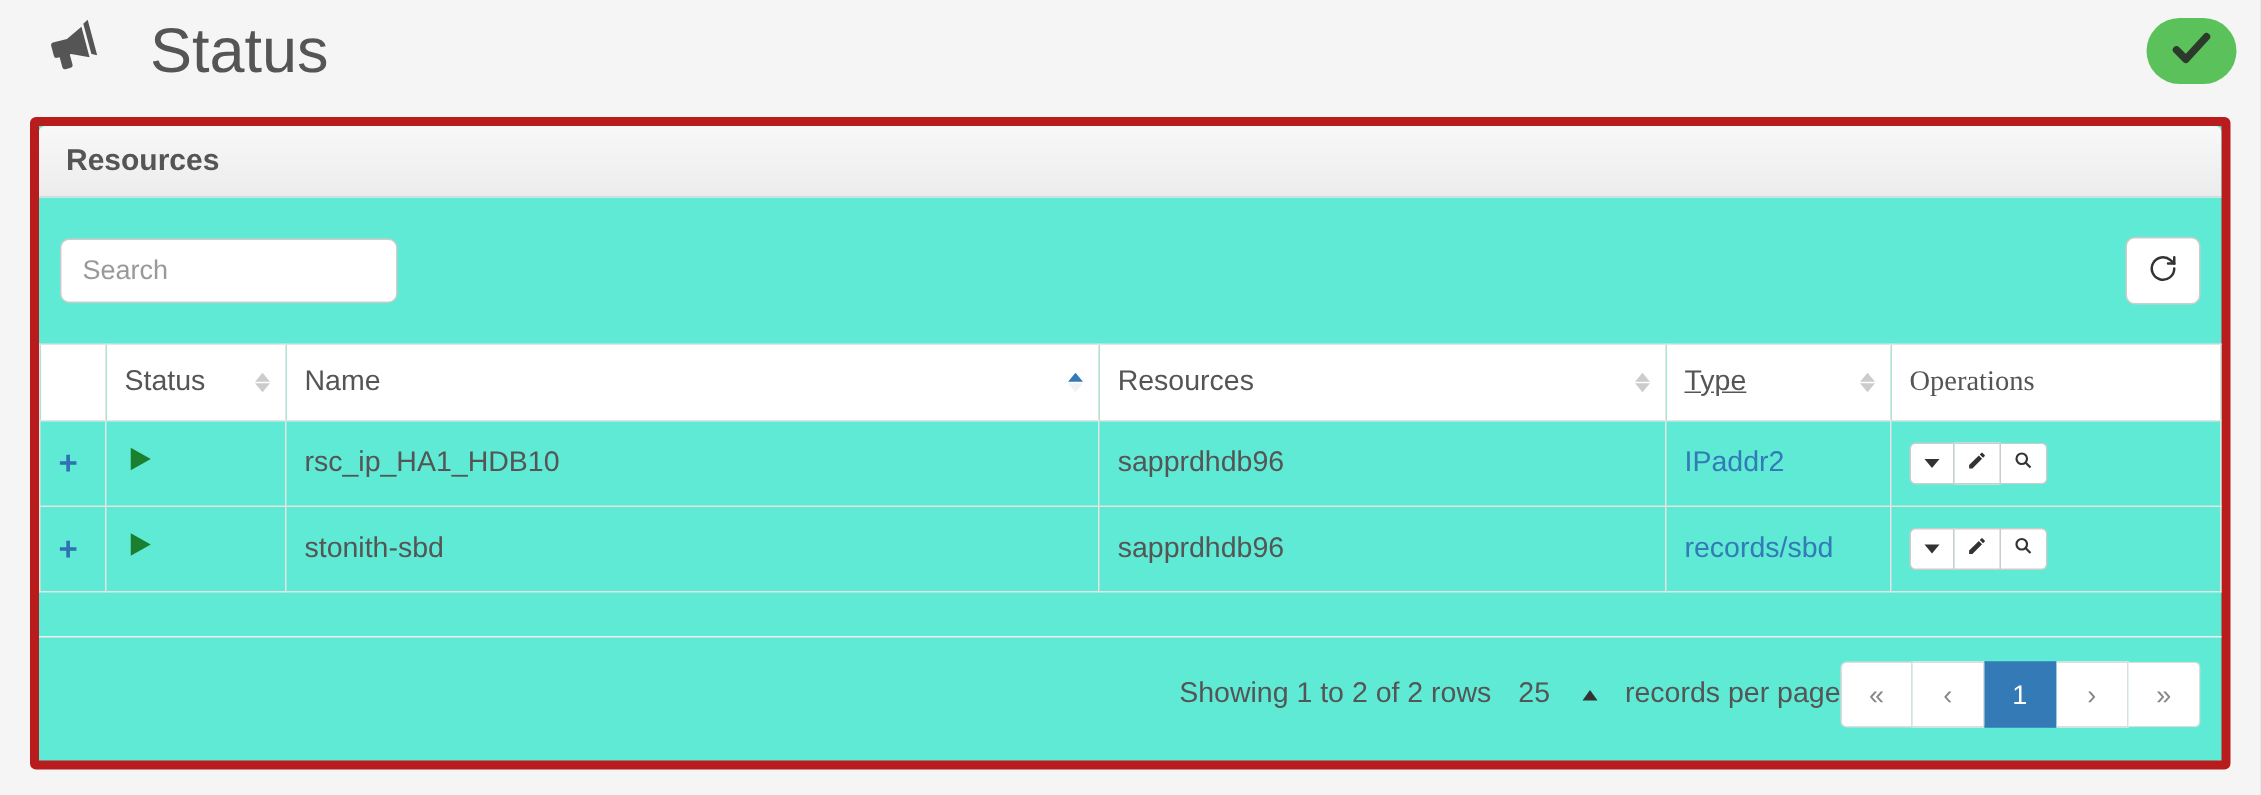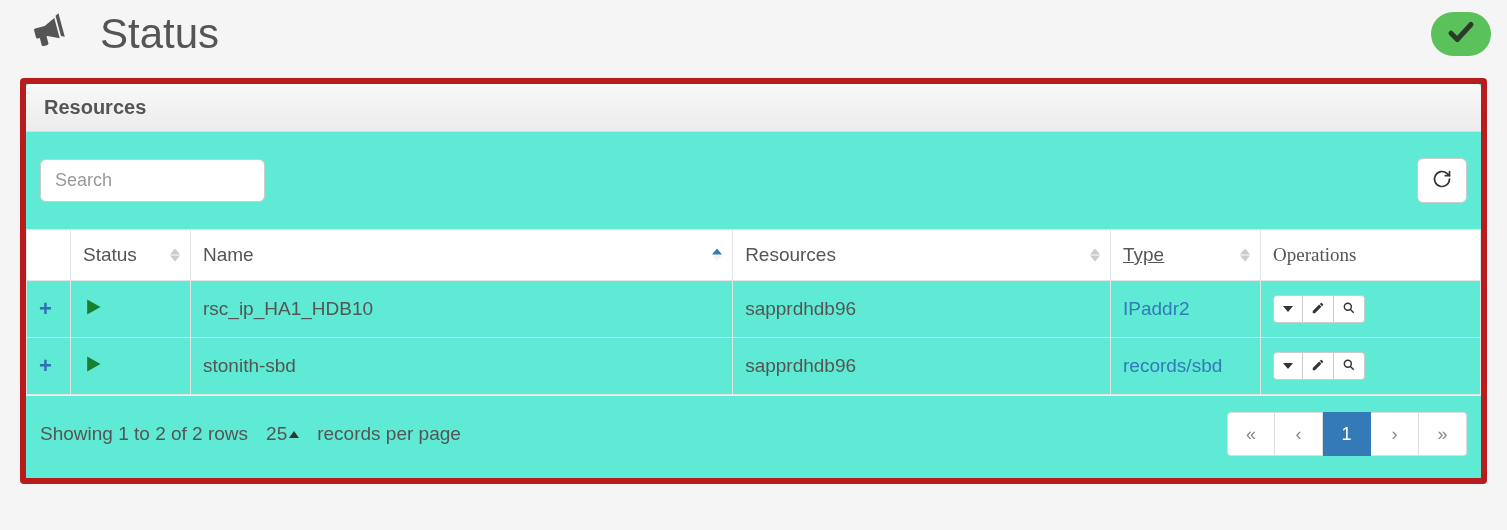--- a/index.html
+++ b/index.html
@@ -112,27 +112,27 @@
   .btn-group .mini {
     background:#fff; border:1px solid #ccc;
     padding:4px 8px; cursor:pointer;
     display:flex;align-items:center;justify-content:center;
     height:28px; min-width:30px;
   }
   .btn-group .mini:first-child { border-radius:4px 0 0 4px; }
   .btn-group .mini:last-child  { border-radius:0 4px 4px 0; }
   .btn-group .mini + .mini { border-left:none; }
   .panel-footer {
-    display:flex; align-items:center; justify-content:space-between;
+    display:flex; align-items:center; justify-content:flex-end;
     padding: 16px 14px 22px 14px;
     border-top:1px solid #eee;
-    font-size:19px; color:#555;
+    font-size:19px; color:#555;margin-top:29px;
   }
   .footer-left { display:flex; align-items:center; gap:18px; }
-  .page-size { display:flex; align-items:center; gap:2px; cursor:pointer;}
+  .page-size { display:flex; align-items:center; gap:22px; cursor:pointer;}
   .pagination { display:flex; }
   .pagination .pg {
     border:1px solid #ddd; width:48px; height:44px;
     display:flex;align-items:center;justify-content:center;
     background:#fff; color:#888; font-size:18px; cursor:pointer;
   }
   .pagination .pg + .pg { border-left:none; }
   .pagination .pg.first { border-radius:4px 0 0 4px;}
   .pagination .pg.last  { border-radius:0 4px 4px 0;}
   .pagination .pg.active { background:#337ab7; color:#fff; border-color:#337ab7;}

